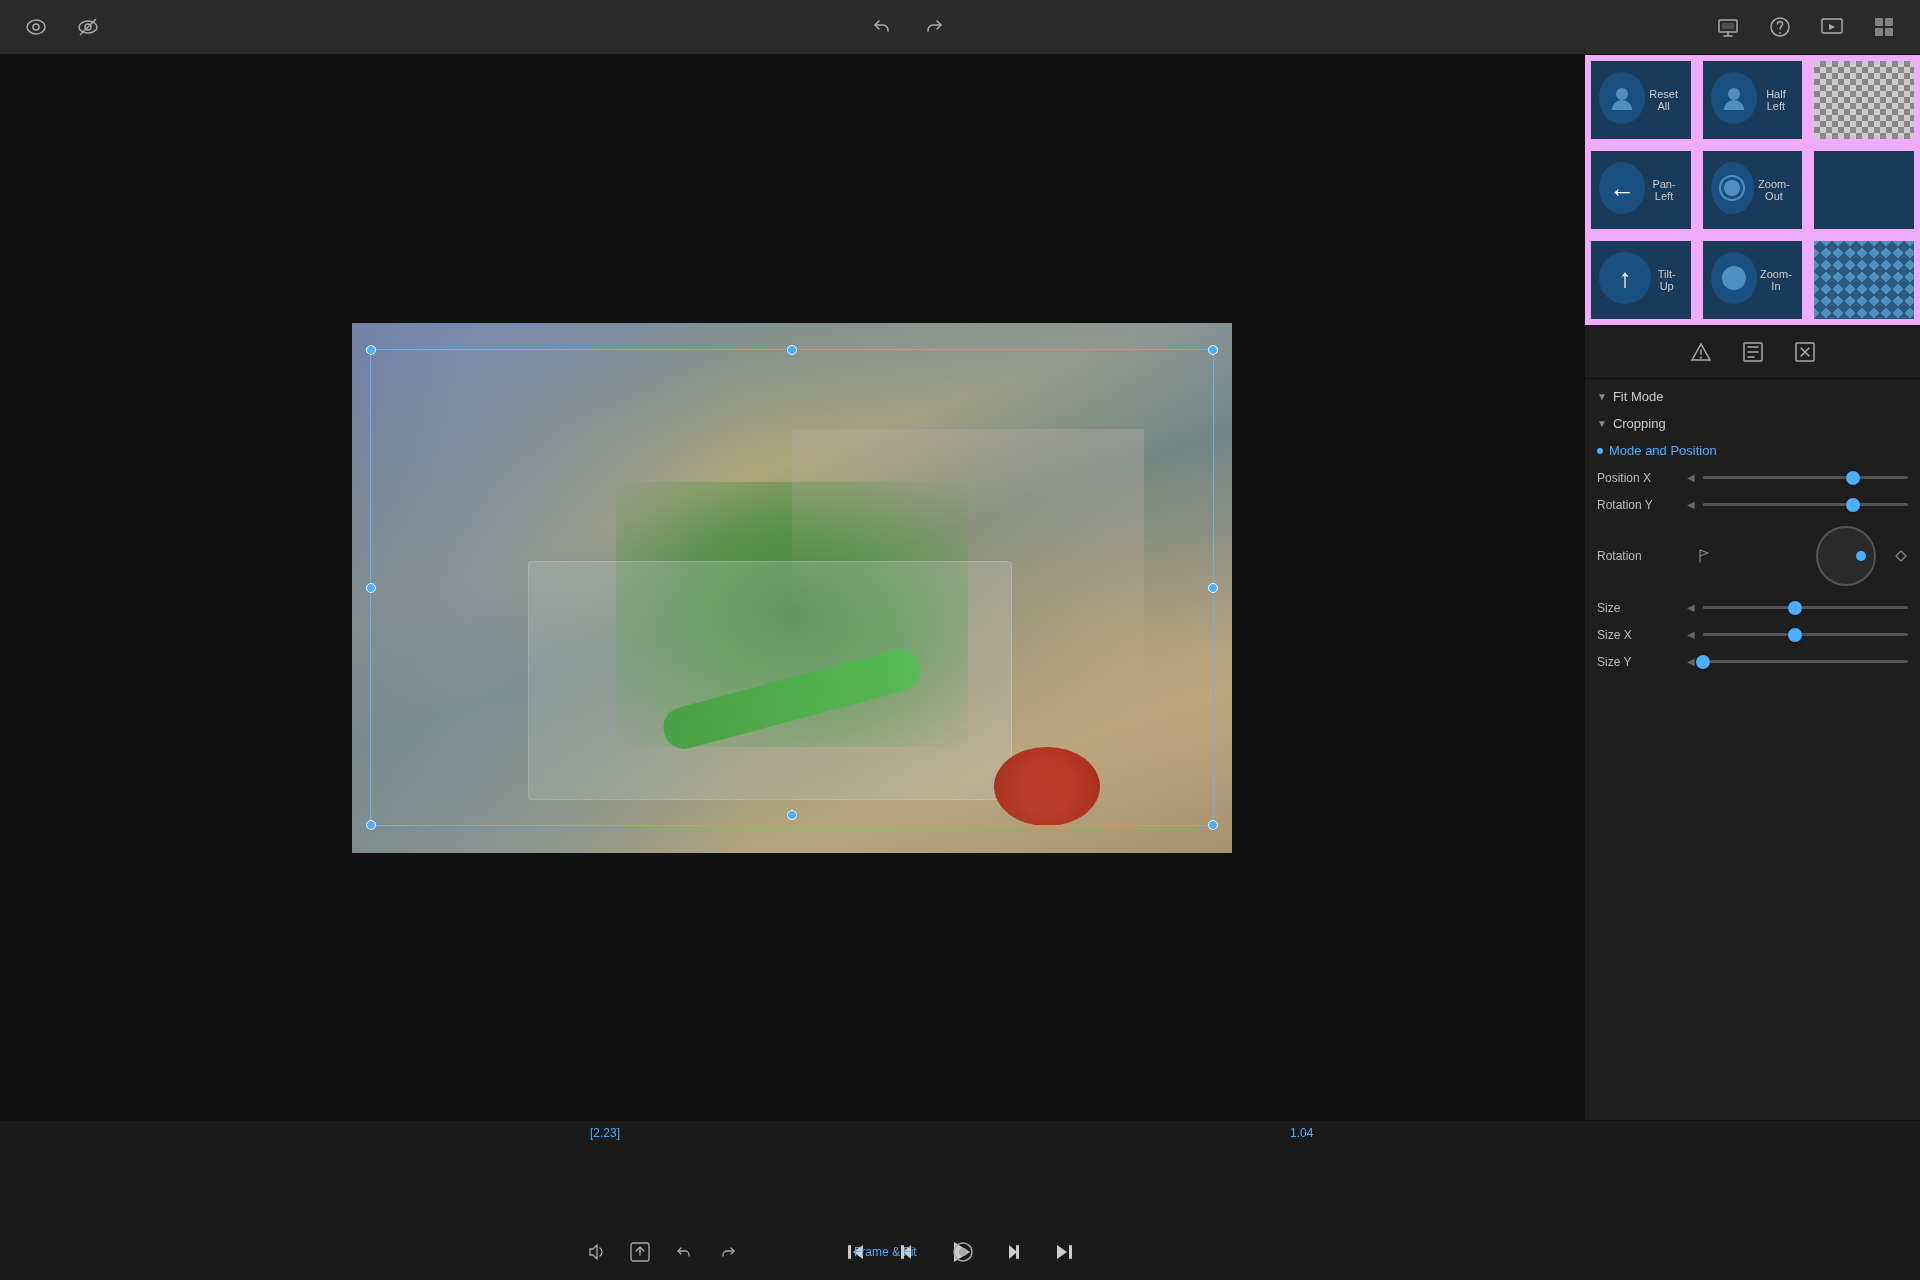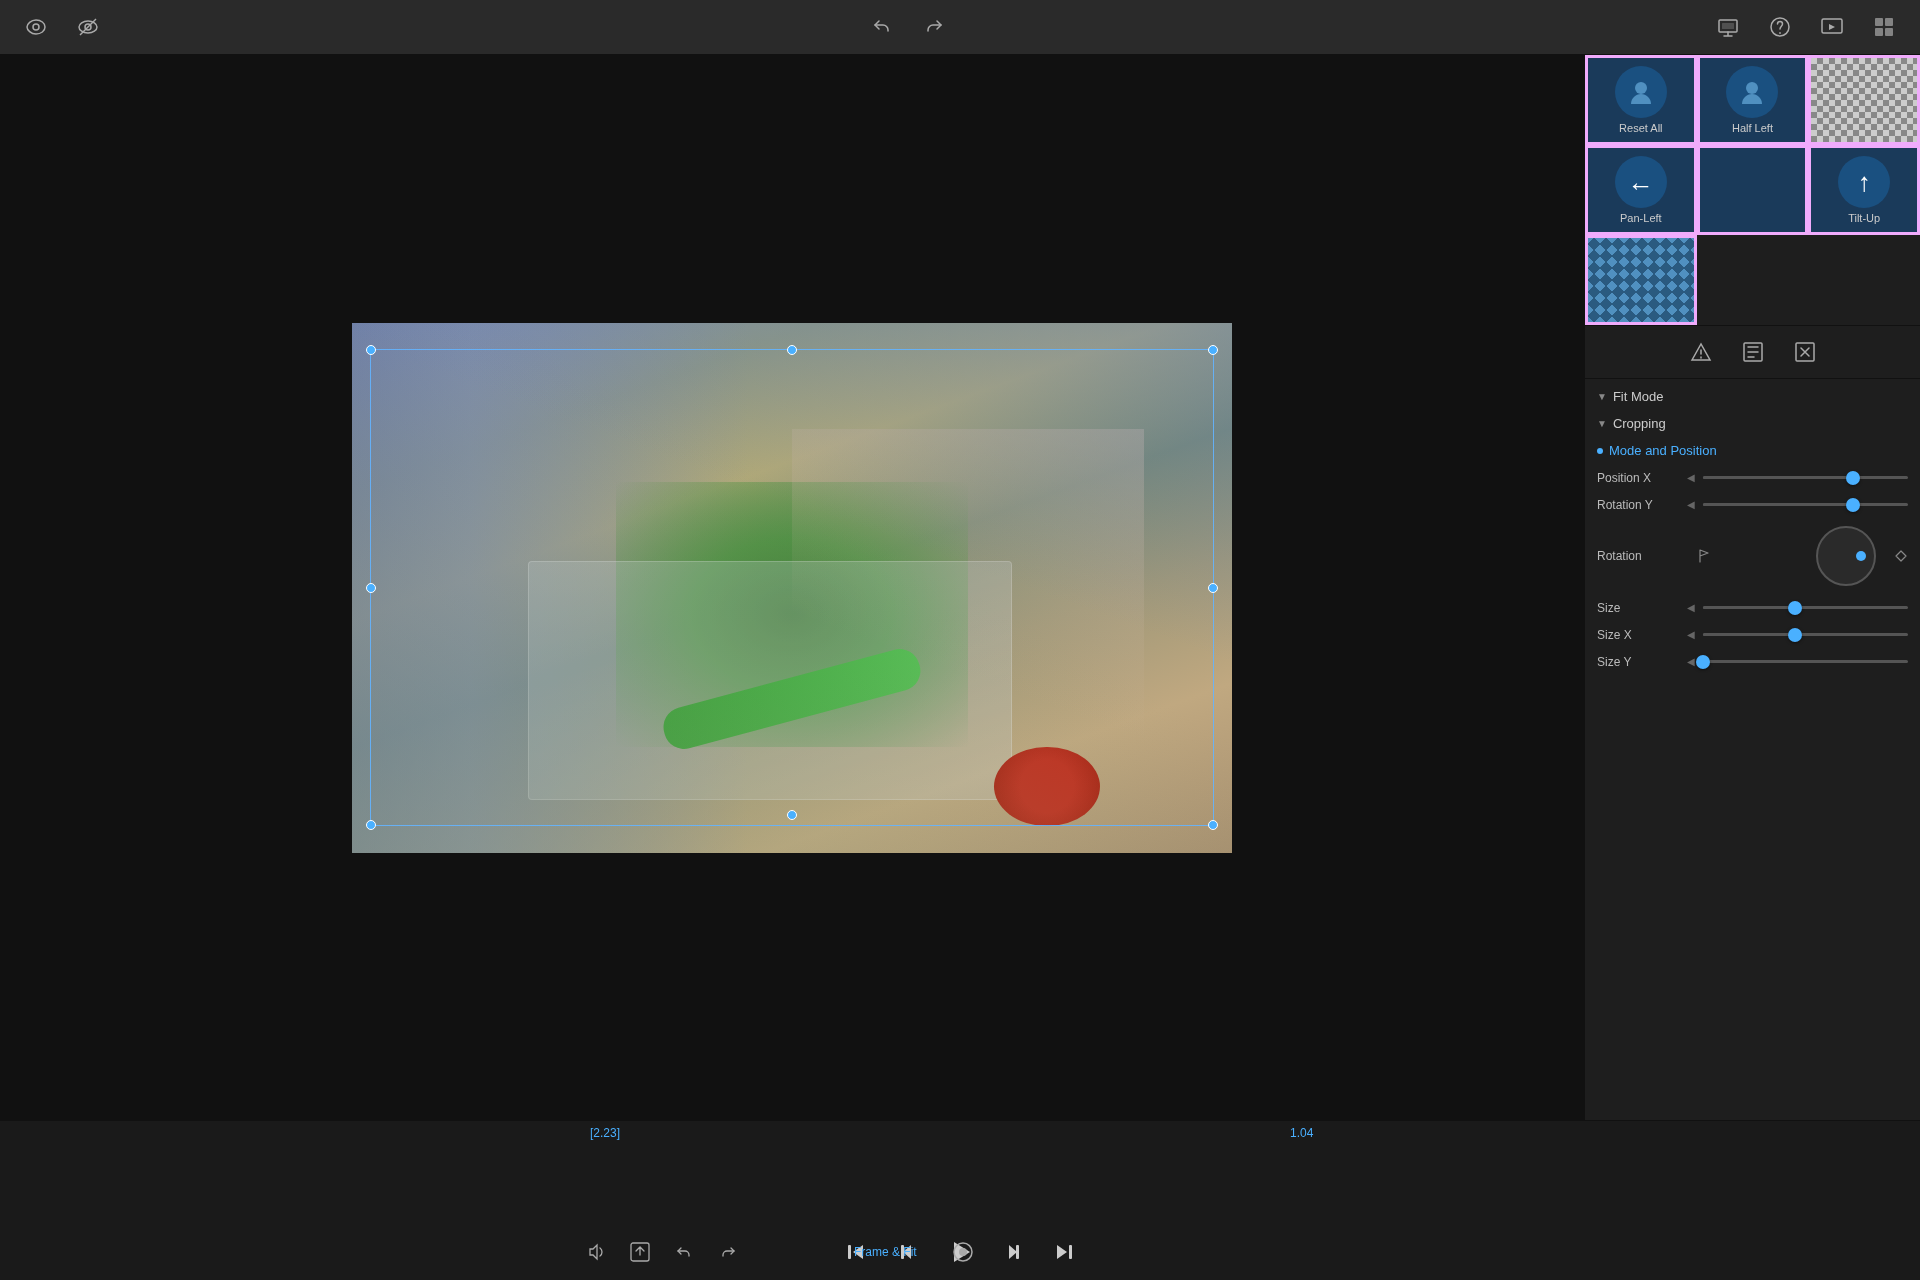--- a/index.html
+++ b/index.html
@@ -114,24 +114,24 @@
 
     
     .preset-grid {
       display: grid;
       grid-template-columns: 1fr 1fr 1fr;
       border-bottom: 1px solid #111;
     }
 
     .preset-item {
       background: #1a3a5a;
-      border: 3px solid #f0abfc;
+      border: 6px solid #f0abfc;
       padding: 8px;
       display: flex;
-      flex-direction: column;
+      flex-direction: row;
       align-items: center;
       justify-content: center;
       cursor: pointer;
       min-height: 90px;
       position: relative;
     }
     .preset-item.checker {
       background: repeating-conic-gradient(#888 0% 25%, #ccc 0% 50%) 0 0 / 12px 12px;
     }
 
@@ -551,25 +551,42 @@
         <div class="preset-label">Half Left</div>
       </div>
       <div class="preset-item checker">
       </div>
 
       <div class="preset-item" style="background:#1a3a5a;">
         <div class="preset-icon" style="background:#1a5080;font-size:26px;">←</div>
         <div class="preset-label">Pan-Left</div>
       </div>
       <div class="preset-item" style="background:#1a3a5a;">
+        <div class="preset-icon" style="background:#1a5080;">
+          <svg width="32" height="32" viewBox="0 0 32 32" fill="none">
+            <circle cx="16" cy="16" r="12" fill="#1a5080" stroke="#5090c0" stroke-width="2"></circle>
+            <circle cx="16" cy="16" r="8" fill="#5090c0"></circle>
+          </svg>
+        </div>
+        <div class="preset-label">Zoom-Out</div>
+      </div>
+      <div class="preset-item" style="background:#1a3a5a;">
       </div>
 
       <div class="preset-item" style="background:#1a3a5a;">
         <div class="preset-icon" style="background:#1a5080;font-size:26px;">↑</div>
         <div class="preset-label">Tilt-Up</div>
+      </div>
+      <div class="preset-item" style="background:#1a3a5a;">
+        <div class="preset-icon" style="background:#1a5080;">
+          <svg width="32" height="32" viewBox="0 0 32 32" fill="none">
+            <circle cx="16" cy="16" r="12" fill="#5090c0"></circle>
+          </svg>
+        </div>
+        <div class="preset-label">Zoom-In</div>
       </div>
       <div class="preset-item checker" style="background: linear-gradient(135deg, #5090c0 25%, transparent 25%), linear-gradient(225deg, #5090c0 25%, transparent 25%), linear-gradient(315deg, #5090c0 25%, transparent 25%), linear-gradient(45deg, #5090c0 25%, transparent 25%); background-size: 12px 12px; background-color: #2a5a80;">
       </div>
     </div>
 
     <div class="tabs-row">
       <div class="tab-icon">
         <svg width="22" height="22" viewBox="0 0 22 22" fill="none">
           <path d="M2 19L11 3l9 16H2z" stroke="#aaa" stroke-width="1.5" fill="none"></path>
           <path d="M11 9v4M11 16v1" stroke="#aaa" stroke-width="1.5" stroke-linecap="round"></path>

